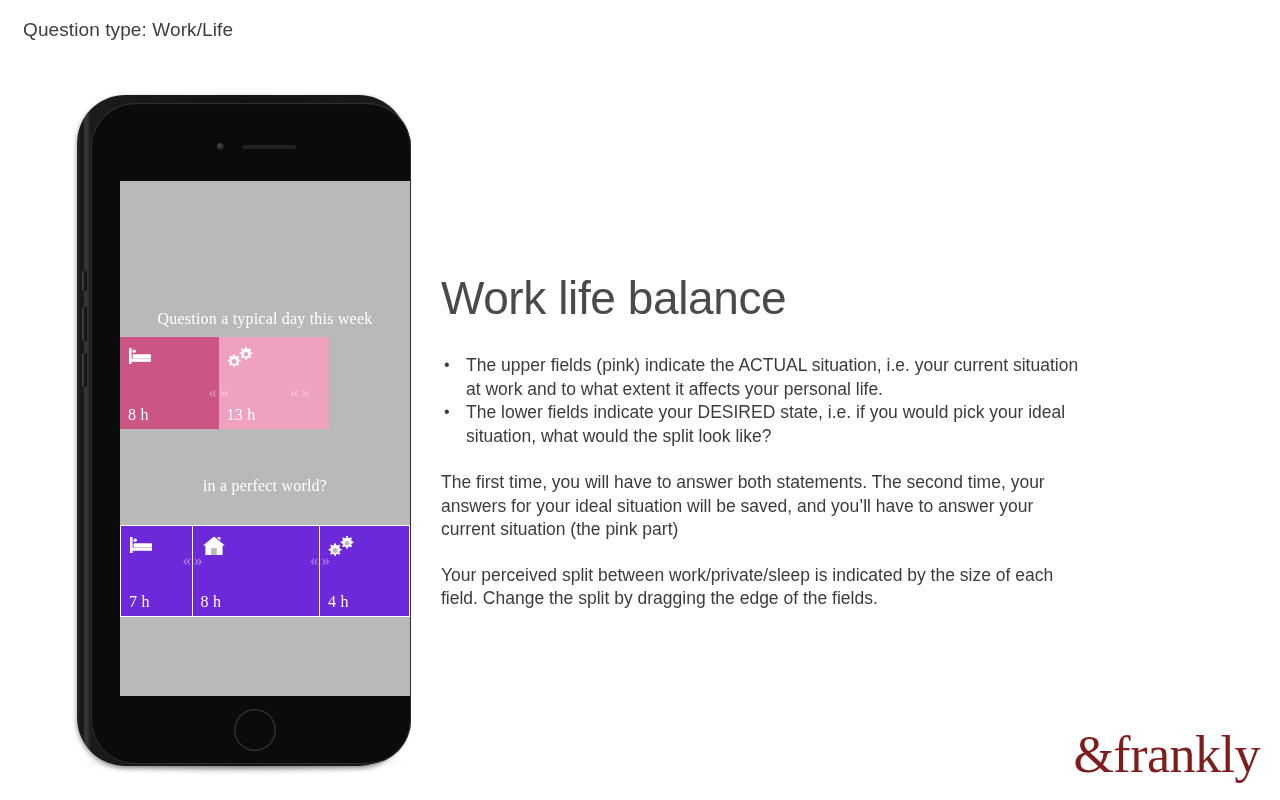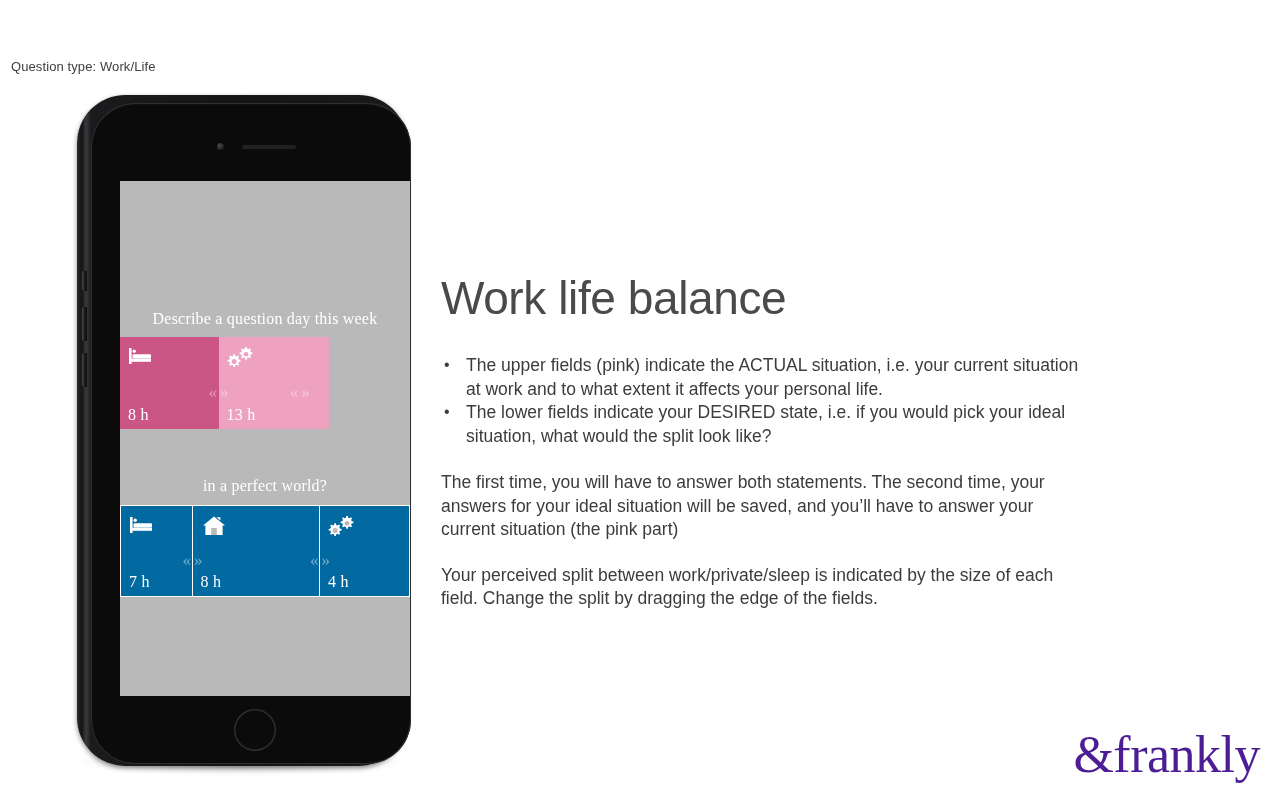--- a/index.html
+++ b/index.html
@@ -11,27 +11,26 @@
     height: 800px;
     background: #ffffff;
     font-family: "Liberation Sans", sans-serif;
     overflow: hidden;
     position: relative;
   }
 
   
   .question-type {
     position: absolute;
-    left: 11px;
+    left: 23px;
     top: 19px;
-    font-size: 13px;
+    font-size: 19px;
     color: #3d3d3d;
     letter-spacing: 0.1px;
     white-space: nowrap;
-    margin-top: 40px;
   }
 
   
   .phone-wrap {
     position: absolute;
     left: 68px;
     top: 92px;
     width: 348px;
     height: 690px;
   }
@@ -196,24 +195,25 @@
   .pink-sleep { background: #cb5585; }
   .pink-home  { background: #e37ba3; }
   .pink-work  { background: #efa2c0; text-align: right; }
 
   
   .grey-row {
     background: #b9b9b9;
     padding: 0;
   }
   .grey-row .field {
-    background: #0369a1;
+    background: #6d28d9;
     border-top: 1.5px solid #ffffff;
     border-bottom: 1.5px solid #ffffff;
     border-right: 1.5px solid #ffffff;
+    margin-top: 20px;
   }
   .grey-row .field:first-child { border-left: 1.5px solid #ffffff; }
   .grey-row .field .fhours { color: #ffffff; }
   .grey-row .handle span { color: rgba(255,255,255,0.45); }
 
   .panel-filler { background: #b9b9b9; flex: 1 1 auto; }
 
   
   .content {
     position: absolute;
@@ -258,21 +258,21 @@
     color: #3c3c3c;
   }
 
   
   .logo {
     position: absolute;
     right: 20px;
     bottom: 17px;
     font-family: "Liberation Serif", serif;
     font-size: 52px;
-    color: #4c1d95;
+    color: #7f1d1d;
     letter-spacing: -0.5px;
     line-height: 56px;
   }
 </style>
 </head>
 <body>
 
 <div class="question-type">Question type: Work/Life</div>
 
 <div class="phone-wrap">
@@ -283,21 +283,21 @@
     <div class="btn-side btn-voldn"></div>
     <div class="btn-side btn-power"></div>
 
     <div class="phone-bezel">
       <div class="camera-dot"></div>
       <div class="speaker"></div>
 
       <div class="screen">
 
         <div class="panel-question">
-          <div class="qtext">Describe a question day this week</div>
+          <div class="qtext">Question a typical day this week</div>
         </div>
 
         <div class="field-row pink-row">
           <div class="field pink-sleep" style="width:34%">
             <span class="ficon">
               <svg viewBox="0 0 26 24" width="26" height="24" aria-hidden="true">
                 <rect x="1" y="3" width="2.6" height="16" fill="#fff"></rect>
                 <rect x="4.5" y="4.6" width="3.4" height="3.4" rx="1.7" fill="#fff"></rect>
                 <rect x="4.5" y="9.2" width="18.5" height="4.2" rx="1" fill="#fff"></rect>
                 <rect x="1" y="13.6" width="22" height="3.2" fill="#fff"></rect>

